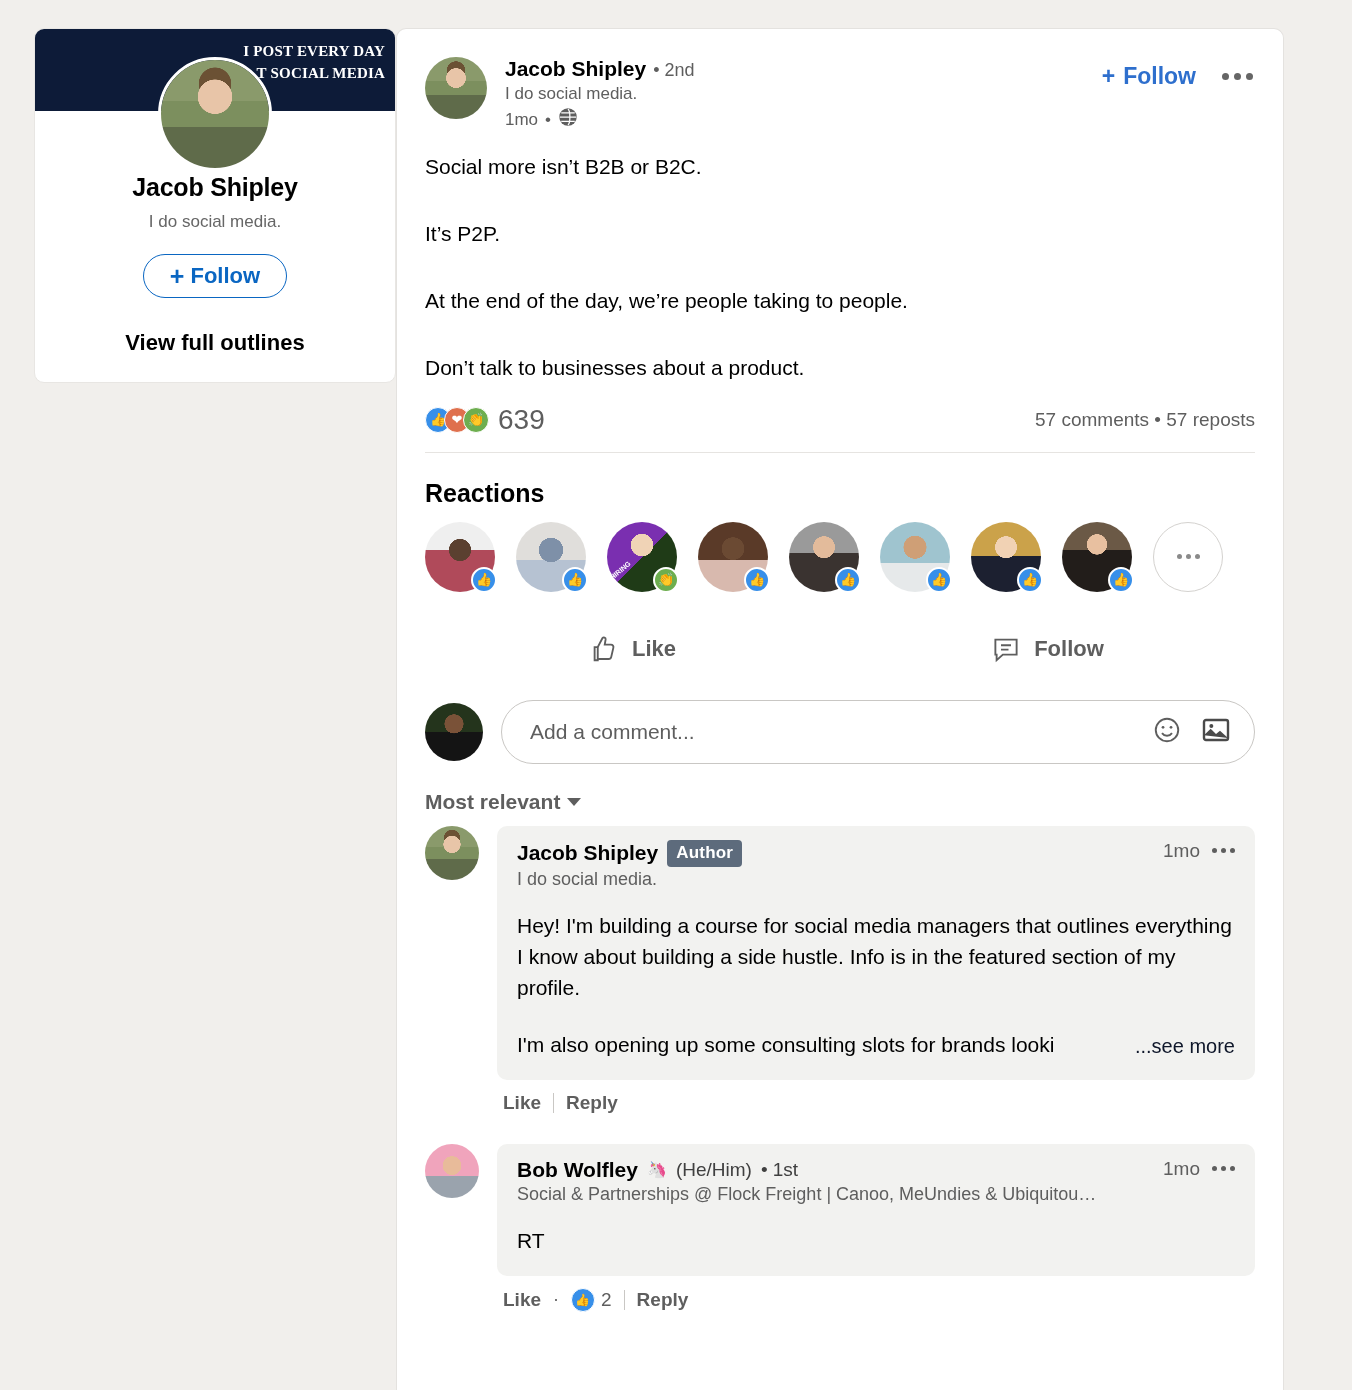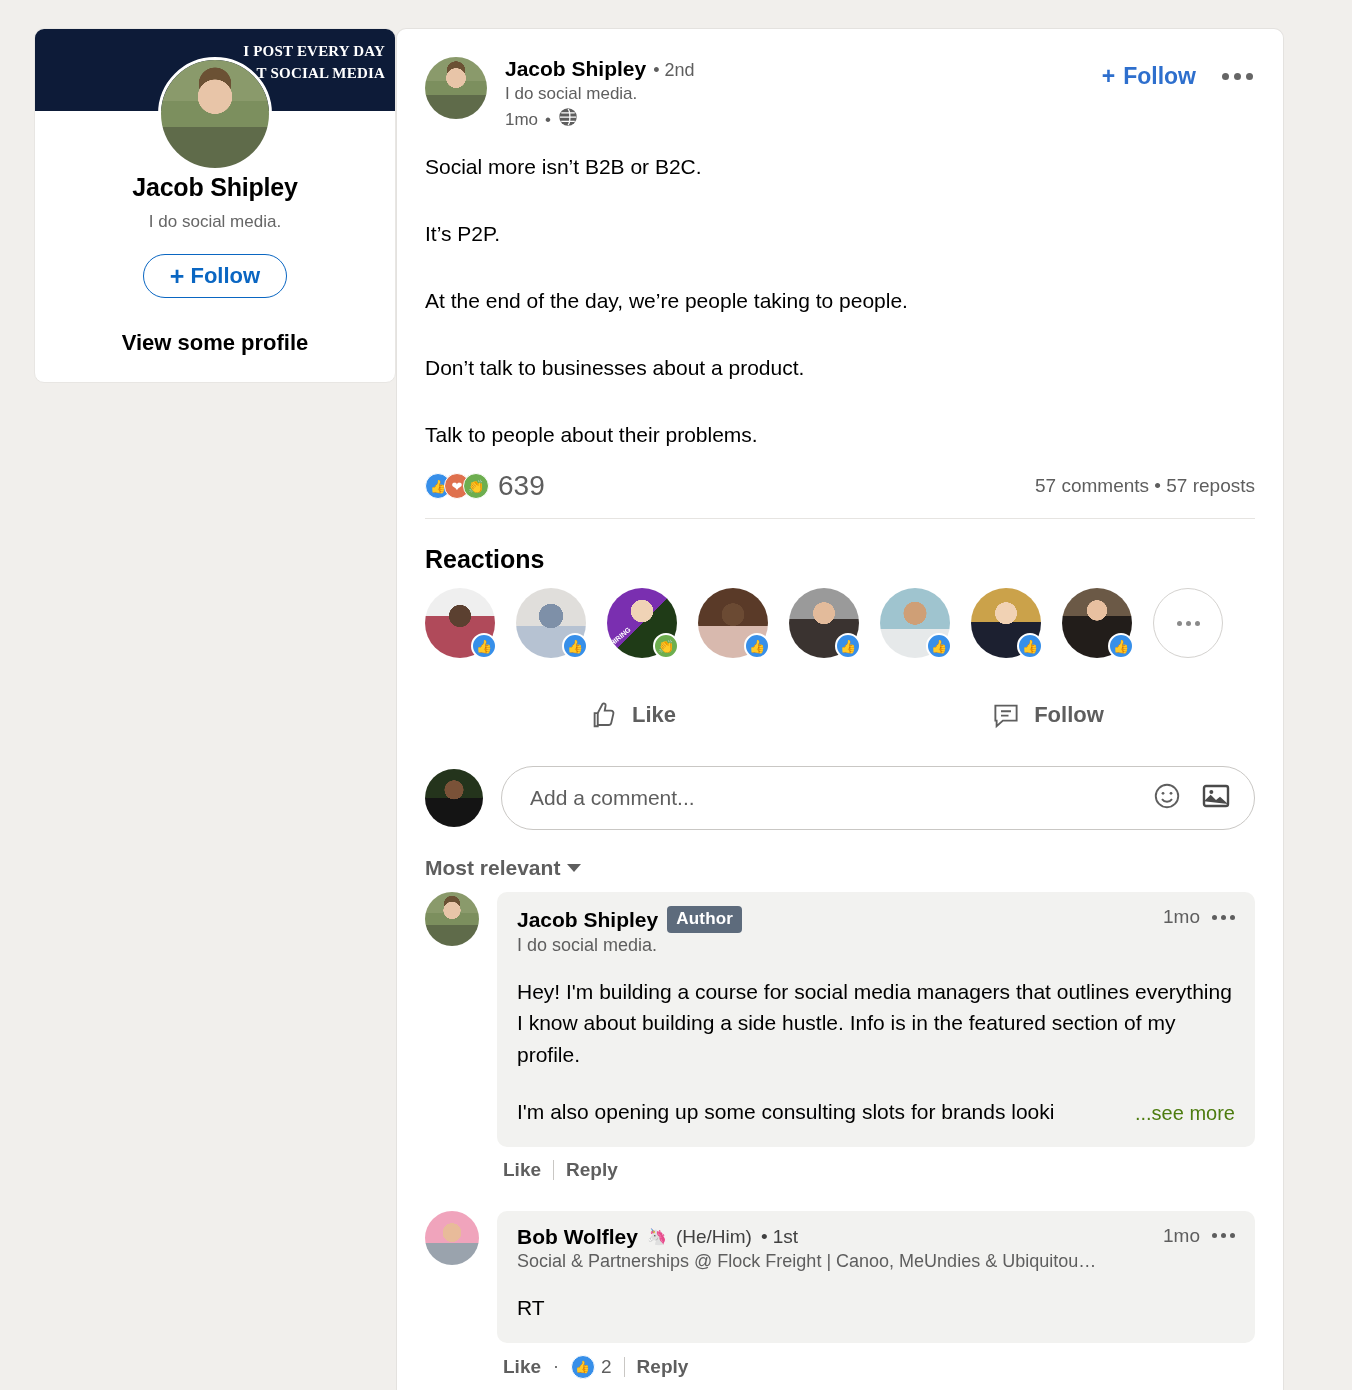--- a/index.html
+++ b/index.html
@@ -202,21 +202,21 @@
   .cmt-right { display: flex; align-items: center; gap: 12px; flex: 0 0 auto; }
   .cmt-time { font-size: 19px; color: #5e5e5e; }
   .cmt-dots { display: flex; gap: 4px; cursor: pointer; }
   .cmt-dots i { width: 5px; height: 5px; border-radius: 50%; background: #5e5e5e; display: block; }
   .cmt-headline { font-size: 18px; color: #5e5e5e; margin-top: 2px; }
   .cmt-text { font-size: 21px; color: #000; line-height: 1.48; margin-top: 20px; }
   .cmt-text p { margin: 0 0 26px; }
   .cmt-text p:last-child { margin: 0; }
   .see-more {
     position: absolute; right: 20px; bottom: 22px;
-    background: #f2f2f0; color: #4d7c0f; font-size: 20px; cursor: pointer; padding-left: 6px; margin-left: 36px;
+    background: #f2f2f0; color: #0f172a; font-size: 20px; cursor: pointer; padding-left: 6px; margin-left: 36px;
   }
   .cmt-actions { display: flex; align-items: center; gap: 12px; padding: 12px 2px 22px 6px; }
   .cmt-act { font-size: 19px; font-weight: bold; color: #5e5e5e; cursor: pointer; }
   .cmt-sep { width: 1px; height: 20px; background: #c9c7c4; }
   .cmt-dot { color: #5e5e5e; font-size: 18px; }
   .like-pill { display: inline-flex; align-items: center; gap: 6px; cursor: pointer; }
   .like-pill .chip2 {
     width: 24px; height: 24px; border-radius: 50%; background: #378fe9;
     border: 1.5px solid #fff; display: inline-flex; align-items: center;
     justify-content: center; font-size: 12px; color: #fff;
@@ -260,21 +260,21 @@
       <div class="card-avatar">
         <span class="ph ph-jacob"></span>
       </div>
       <div class="card-body">
         <div class="card-name">Jacob Shipley</div>
         <div class="card-headline">I do social media.</div>
         <div class="follow-pill">
           <span class="plus">+</span>
           <span>Follow</span>
         </div>
-        <div class="view-profile">View some profile</div>
+        <div class="view-profile">View full outlines</div>
       </div>
     </div>
   </aside>
 
   <main class="main-col">
     <article class="post-card">
 
       <header class="post-head">
         <div class="head-avatar">
           <span class="ph ph-jacob"></span>
@@ -307,21 +307,20 @@
               <i></i>
             </div>
         </div>
       </header>
 
       <section class="post-body">
         <p>Social more isn’t B2B or B2C.</p>
         <p>It’s P2P.</p>
         <p>At the end of the day, we’re people taking to people.</p>
         <p>Don’t talk to businesses about a product.</p>
-        <p>Talk to people about their problems.</p>
       </section>
 
       <div class="social-row">
         <div class="reaction-chips">
           <span class="chip like">👍</span>
           <span class="chip love">❤</span>
           <span class="chip clap">👏</span>
           <span class="count-num">639</span>
         </div>
         <div class="count-right">57 comments • 57 reposts</div>

